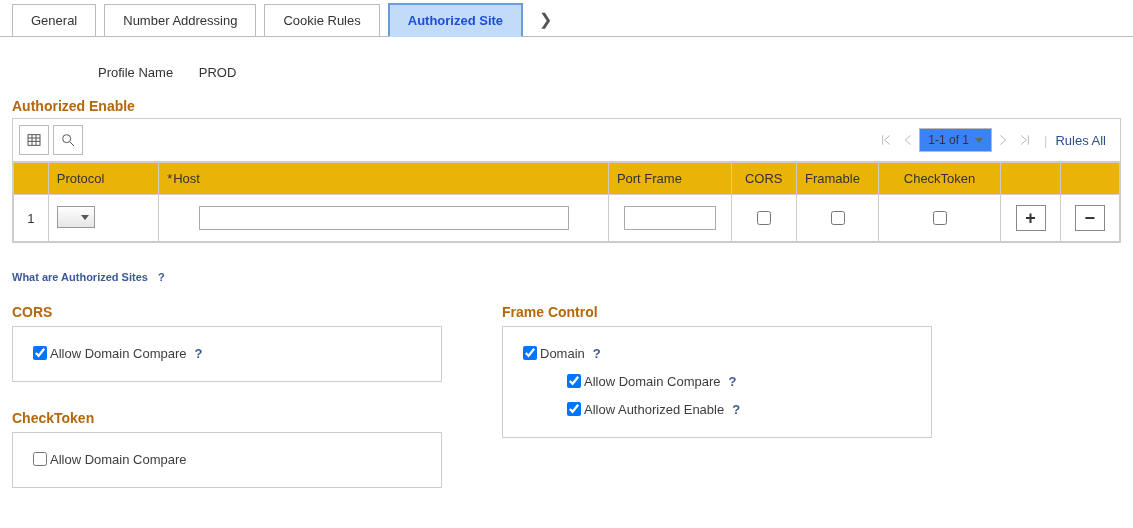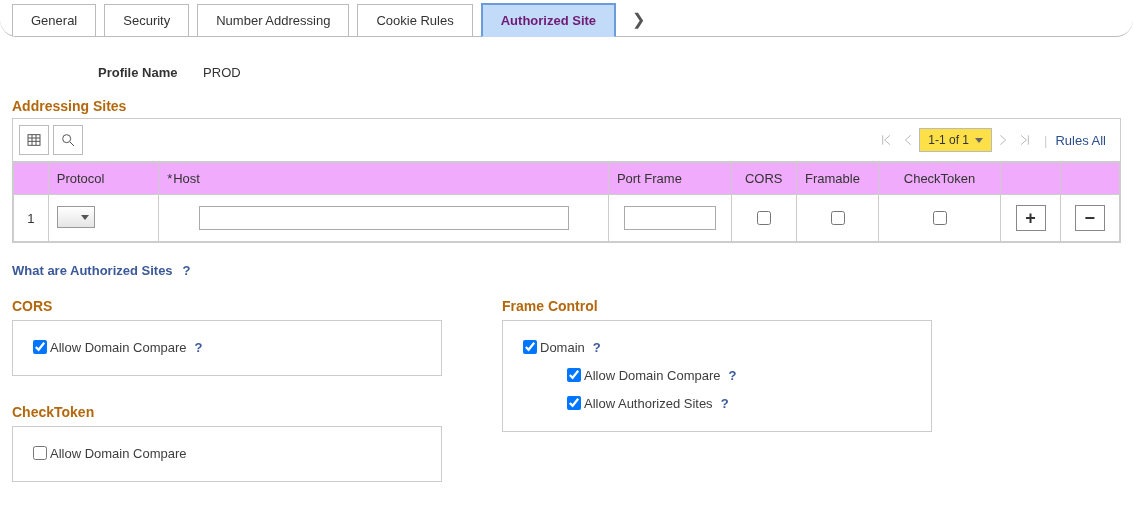--- a/index.html
+++ b/index.html
@@ -11,50 +11,49 @@
     color: #333;
     background: #fff;
     width: 1133px;
   }
   .tabs {
     display: flex;
     align-items: center;
     padding: 2px 12px 0 12px;
     border-bottom: 1px solid #bbb;
     gap: 8px;
-    border-radius: 17px;
   }
   .tab {
     padding: 8px 18px;
     border: 1px solid #bbb;
     border-bottom: none;
     background: #fff;
     cursor: pointer;
     font-size: 13px;
     position: relative;
     top: 1px;
   }
   .tab.active {
     background: #c1dbf8;
     border: 2px solid #6b9cda;
     border-bottom: 1px solid #c1dbf8;
     font-weight: bold;
-    color: #701a75;
+    color: #1d4ed8;
   }
   .tab-more {
     font-size: 16px;
     color: #555;
     padding: 4px 8px;
     cursor: pointer;
   }
   .profile-row {
     padding: 28px 0 0 98px;
     font-size: 13px;
   }
-  .profile-row .label { font-weight: bold; margin-right: 22px; }
+  .profile-row .label { font-weight: normal; margin-right: 22px; }
   .section-hdr {
     color: #b4680e;
     font-weight: bold;
     font-size: 14px;
     padding: 18px 0 4px 12px;
   }
   .grid-wrap {
     border: 1px solid #ccc;
     margin: 0 12px;
   }
@@ -76,21 +75,21 @@
   }
   .tb-spacer { flex: 1; }
   .pager-btn {
     width: 22px; height: 22px;
     color: #999;
     display: flex; align-items:center; justify-content:center;
     cursor: pointer;
     font-size: 12px;
   }
   .pager-count {
-    background: #fde047;
+    background: #3b82f6;
     border: 1px solid #bbb;
     padding: 4px 8px;
     display: flex; align-items:center;
     gap:6px;
     font-size: 12px;
   }
   .pager-count .caret {
     width: 0; height: 0;
     border-left: 4px solid transparent;
     border-right: 4px solid transparent;
@@ -100,21 +99,21 @@
   .view-all { color:#2a4f8b; cursor:pointer; padding-right:8px; }
   table.grid {
     width: 100%;
     border-collapse: collapse;
     font-size: 13px;
   }
   table.grid th {
     text-align: left;
     padding: 8px 8px;
     border: 1px solid #ccc;
-    background: #f0abfc;
+    background: #eab308;
     font-weight: normal;
     color: #333;
   }
   table.grid td {
     border: 1px solid #ccc;
     padding: 10px 8px;
     text-align: center;
   }
   .row-num { width: 34px; text-align: right; padding-right:8px; }
   .sel {
@@ -149,21 +148,22 @@
     cursor:pointer;
     color:#333;
   }
   .help-link {
     color: #3b5998;
     font-weight: bold;
     padding: 20px 0 0 12px;
     display:inline-flex;
     align-items:center;
     gap:10px;
-    font-size: 13px;
+    font-size: 11px;
+    margin-top: 8px;
   }
   .help-icon {
     color: #3b5998;
     font-weight: bold;
     cursor: pointer;
   }
   .cols2 {
     display: flex;
     gap: 60px;
     padding: 8px 12px 0 12px;
@@ -192,35 +192,34 @@
   svg.icon { width:16px; height:16px; stroke:#555; fill:none; stroke-width:1.5; }
 </style>
 </head>
 <body>
 
 
 
 
 <div class="tabs">
   <div class="tab">General</div>
-  <div class="tab">Security</div>
   <div class="tab">Number Addressing</div>
   <div class="tab">Cookie Rules</div>
   <div class="tab active">Authorized Site</div>
   <div class="tab-more">❯</div>
 </div>
 
 
 <div class="profile-row">
   <span class="label">Profile Name</span>
   <span>PROD</span>
 </div>
 
 
-<div class="section-hdr">Addressing Sites</div>
+<div class="section-hdr">Authorized Enable</div>
 
 <div class="grid-wrap">
   <div class="grid-toolbar">
     <div class="tb-btn">
       <svg class="icon" viewBox="0 0 24 24">
           <rect x="3" y="4" width="18" height="16"></rect>
           <line x1="3" y1="9" x2="21" y2="9"></line>
           <line x1="3" y1="14" x2="21" y2="14"></line>
           <line x1="9" y1="4" x2="9" y2="20"></line>
           <line x1="15" y1="4" x2="15" y2="20"></line>
@@ -328,21 +327,21 @@
         <span>Domain</span>
         <span class="help-icon" style="margin-left:8px">?</span>
       </div>
       <div class="chkrow sub">
         <input type="checkbox" class="chk" checked="" style="">
         <span>Allow Domain Compare</span>
         <span class="help-icon" style="margin-left:8px">?</span>
       </div>
       <div class="chkrow sub">
         <input type="checkbox" class="chk" checked="" style="">
-        <span>Allow Authorized Sites</span>
+        <span>Allow Authorized Enable</span>
         <span class="help-icon" style="margin-left:8px">?</span>
       </div>
     </div>
   </div>
 </div>
 
 
 
 
 </body></html>

